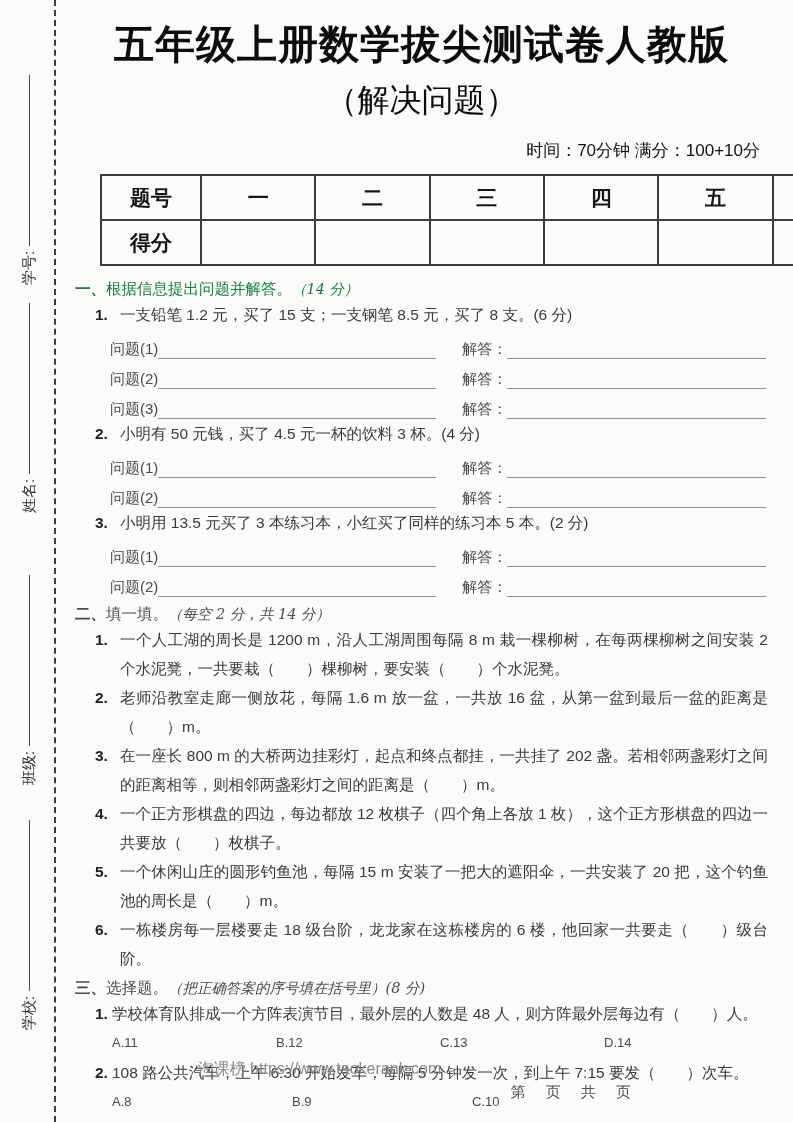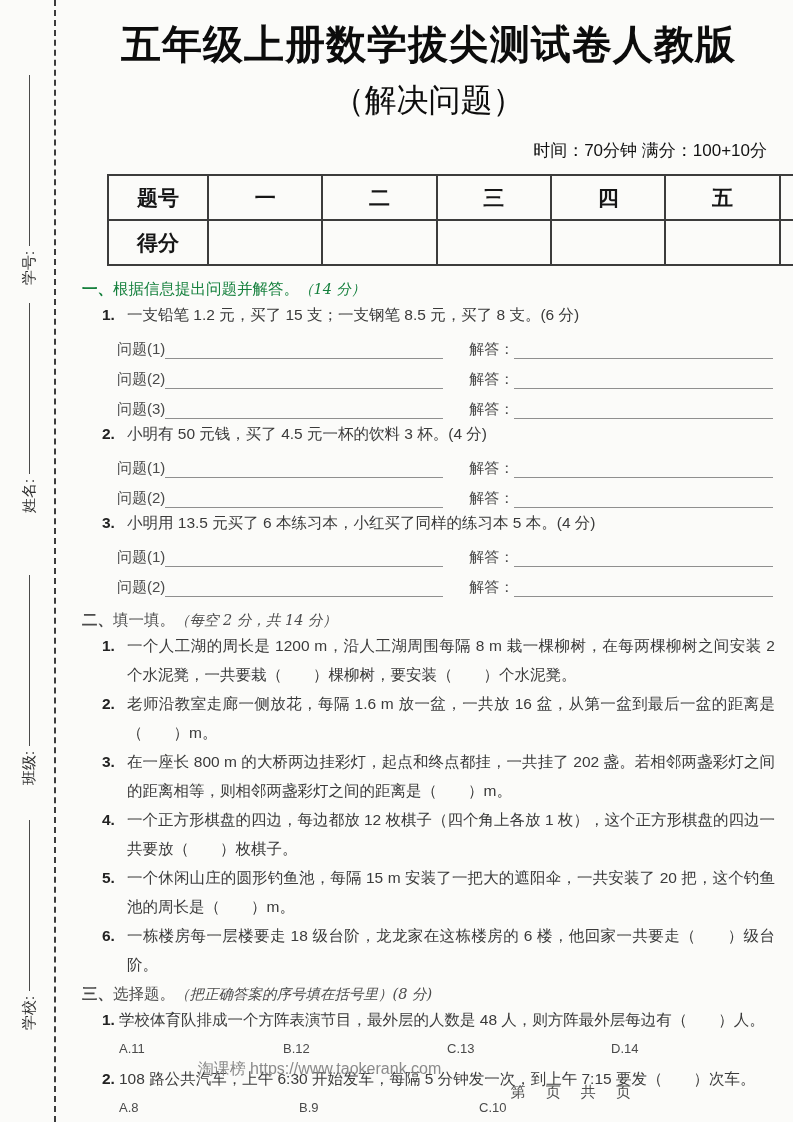--- a/index.html
+++ b/index.html
@@ -10,21 +10,21 @@
     color:#3a3a3a;
   }
   
   .cut-line{position:absolute;left:54px;top:0;bottom:0;width:0;border-left:2px dashed #3c3c3c;}
   
   .mf{position:absolute;left:-76px;width:210px;height:22px;transform:rotate(-90deg);
       display:flex;align-items:center;}
   .mf-label{font-size:15px;color:#2e2e2e;white-space:nowrap;}
   .mf-line{flex:1;height:0;border-top:1.6px solid #4a4a4a;margin-left:5px;}
   
-  .content{position:absolute;left:82px;top:0;width:693px;}
+  .content{position:absolute;left:75px;top:0;width:693px;}
   .title{margin-top:20px;text-align:center;font-size:40px;font-weight:bold;color:#0c0c0c;letter-spacing:1px;line-height:48px;}
   .subtitle{margin-top:10px;text-align:center;font-size:32px;font-weight:normal;color:#0c0c0c;line-height:44px;}
   .meta{margin-top:18px;text-align:right;padding-right:8px;font-size:17px;color:#111;line-height:22px;}
   table.score{border-collapse:collapse;margin:12px 0 0 25px;width:788px;table-layout:fixed;}
   table.score td{border:2px solid #3c3c3c;height:41px;text-align:center;vertical-align:middle;
       font-size:21px;font-weight:bold;color:#161616;}
   table.score td.first{width:96px;}
   .sec-heading{margin-top:12px;font-size:15.5px;line-height:22px;color:#4c4c4c;white-space:nowrap;}
   .sec-heading.faded{color:#15803d;}
   .sec-num{font-weight:bold;}
@@ -130,36 +130,36 @@
       <span class="uline a"></span>
   </div>
   <div class="blank-row">
     <span>问题(2)</span>
       <span class="uline q"></span>
     <span class="a-label">解答：</span>
       <span class="uline a"></span>
   </div>
 
   <div class="q-stem">
-    <span class="q-num">3.</span><span>小明用 13.5 元买了 6 本练习本，小红买了同样的练习本 5 本。(4 分)</span>
+    <span class="q-num">3.</span><span>小明用 13.5 元买了 3 本练习本，小红买了同样的练习本 5 本。(2 分)</span>
   </div>
   <div class="blank-row">
     <span>问题(1)</span>
       <span class="uline q"></span>
     <span class="a-label">解答：</span>
       <span class="uline a"></span>
   </div>
   <div class="blank-row">
     <span>问题(2)</span>
       <span class="uline q"></span>
     <span class="a-label">解答：</span>
       <span class="uline a"></span>
   </div>
 
-  <div class="sec-heading" style="">
+  <div class="sec-heading" style="margin-top:6px;">
     <span class="sec-num">二、</span><span>填一填。</span><span class="sec-score">（每空 2 分，共 14 分）</span>
   </div>
 
   <div class="fill-item">
     <span class="q-num">1.</span><span>一个人工湖的周长是 1200 m，沿人工湖周围每隔 8 m 栽一棵柳树，在每两棵柳树之间安装 2 个水泥凳，一共要栽（　　）棵柳树，要安装（　　）个水泥凳。</span>
   </div>
   <div class="fill-item">
     <span class="q-num">2.</span><span>老师沿教室走廊一侧放花，每隔 1.6 m 放一盆，一共放 16 盆，从第一盆到最后一盆的距离是（　　）m。</span>
   </div>
   <div class="fill-item">

